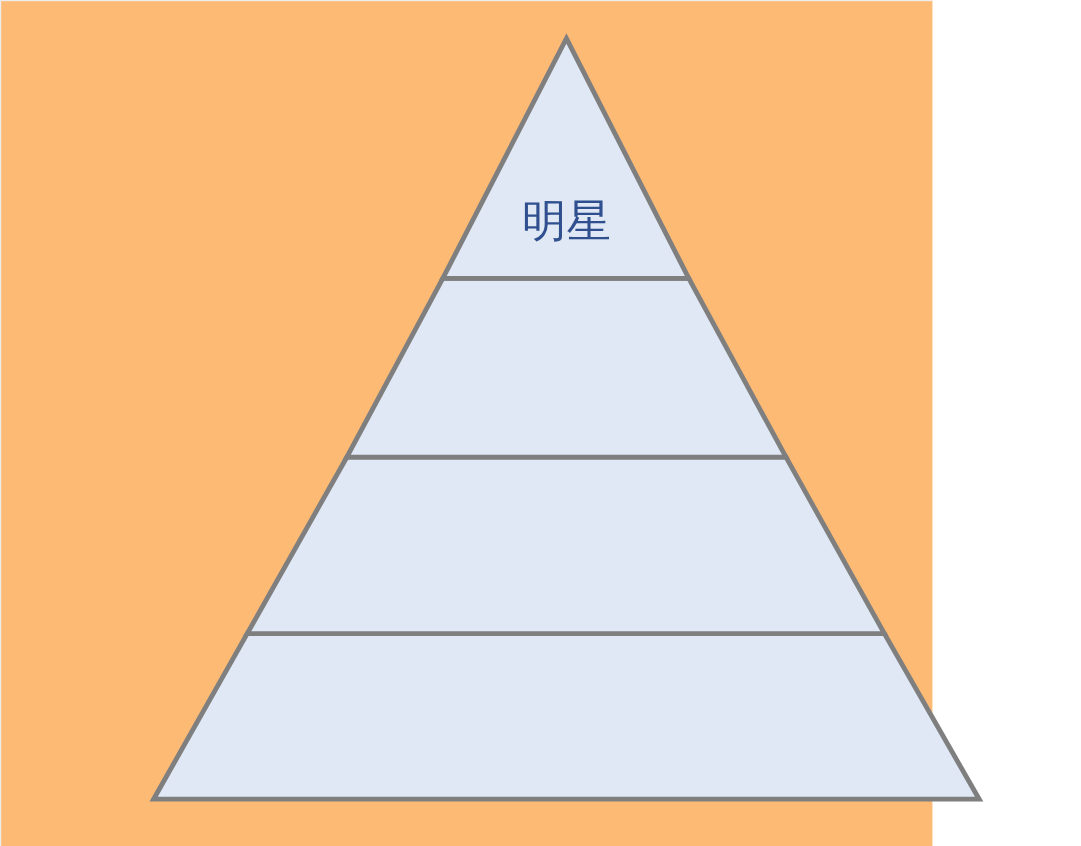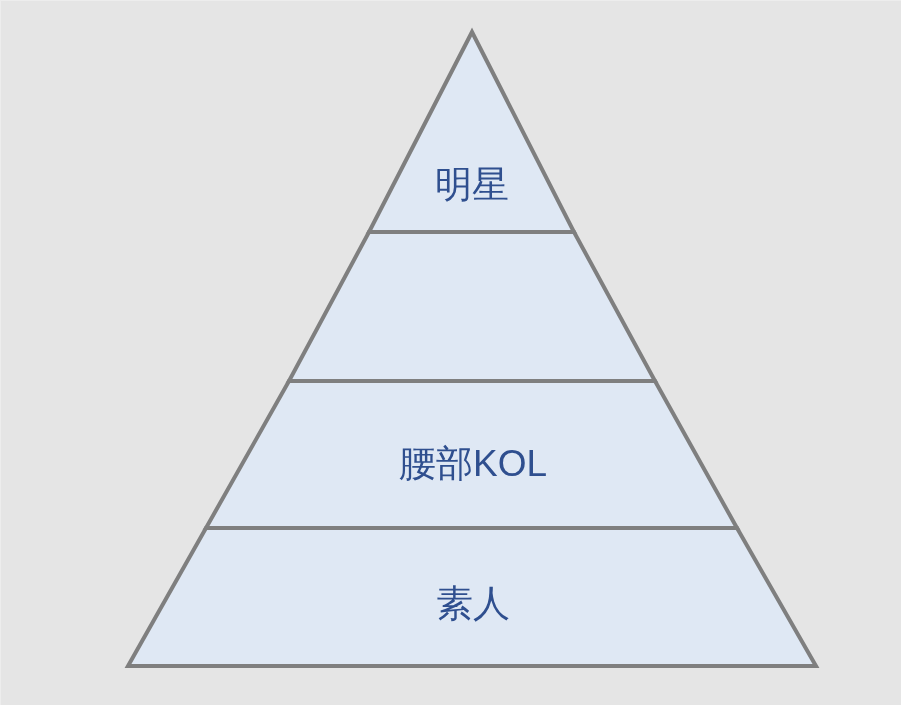--- a/index.html
+++ b/index.html
@@ -8,23 +8,23 @@
     background: #ffffff;
   }
   body {
     width: 901px;
     height: 705px;
     font-family: "Liberation Sans", "DejaVu Sans", sans-serif;
     overflow: hidden;
   }
   #canvas {
     position: relative;
-    width: 901px;
+    width: 777px;
     height: 705px;
-    background: #e5e5e5;
+    background: #fdba74;
     box-sizing: border-box;
     border-left: 1px solid #ededed;
     border-top: 1px solid #ededed;
   }
   #pyramid-svg {
     position: absolute;
     left: 0;
     top: 0;
     width: 901px;
     height: 705px;
@@ -53,17 +53,15 @@
     <polygon points="288,380 654,380 736,527 205,527" fill="#dfe8f4" stroke="#7f7f7f" stroke-width="4" stroke-linejoin="miter"></polygon>
 
     <polygon points="368,231 573,231 654,380 288,380" fill="#dfe8f4" stroke="#7f7f7f" stroke-width="4" stroke-linejoin="miter"></polygon>
 
     <polygon points="471,31 573,231 368,231" fill="#dfe8f4" stroke="#7f7f7f" stroke-width="4" stroke-linejoin="miter"></polygon>
   </svg>
 
   <div class="tier-label" style="left:471px; top:183px;">明星</div>
 
 
-  <div class="tier-label" style="left:472px; top:462px;">腰部KOL</div>
 
-  <div class="tier-label" style="left:472px; top:602px;">素人</div>
 
 </div>
 
 </body></html>

